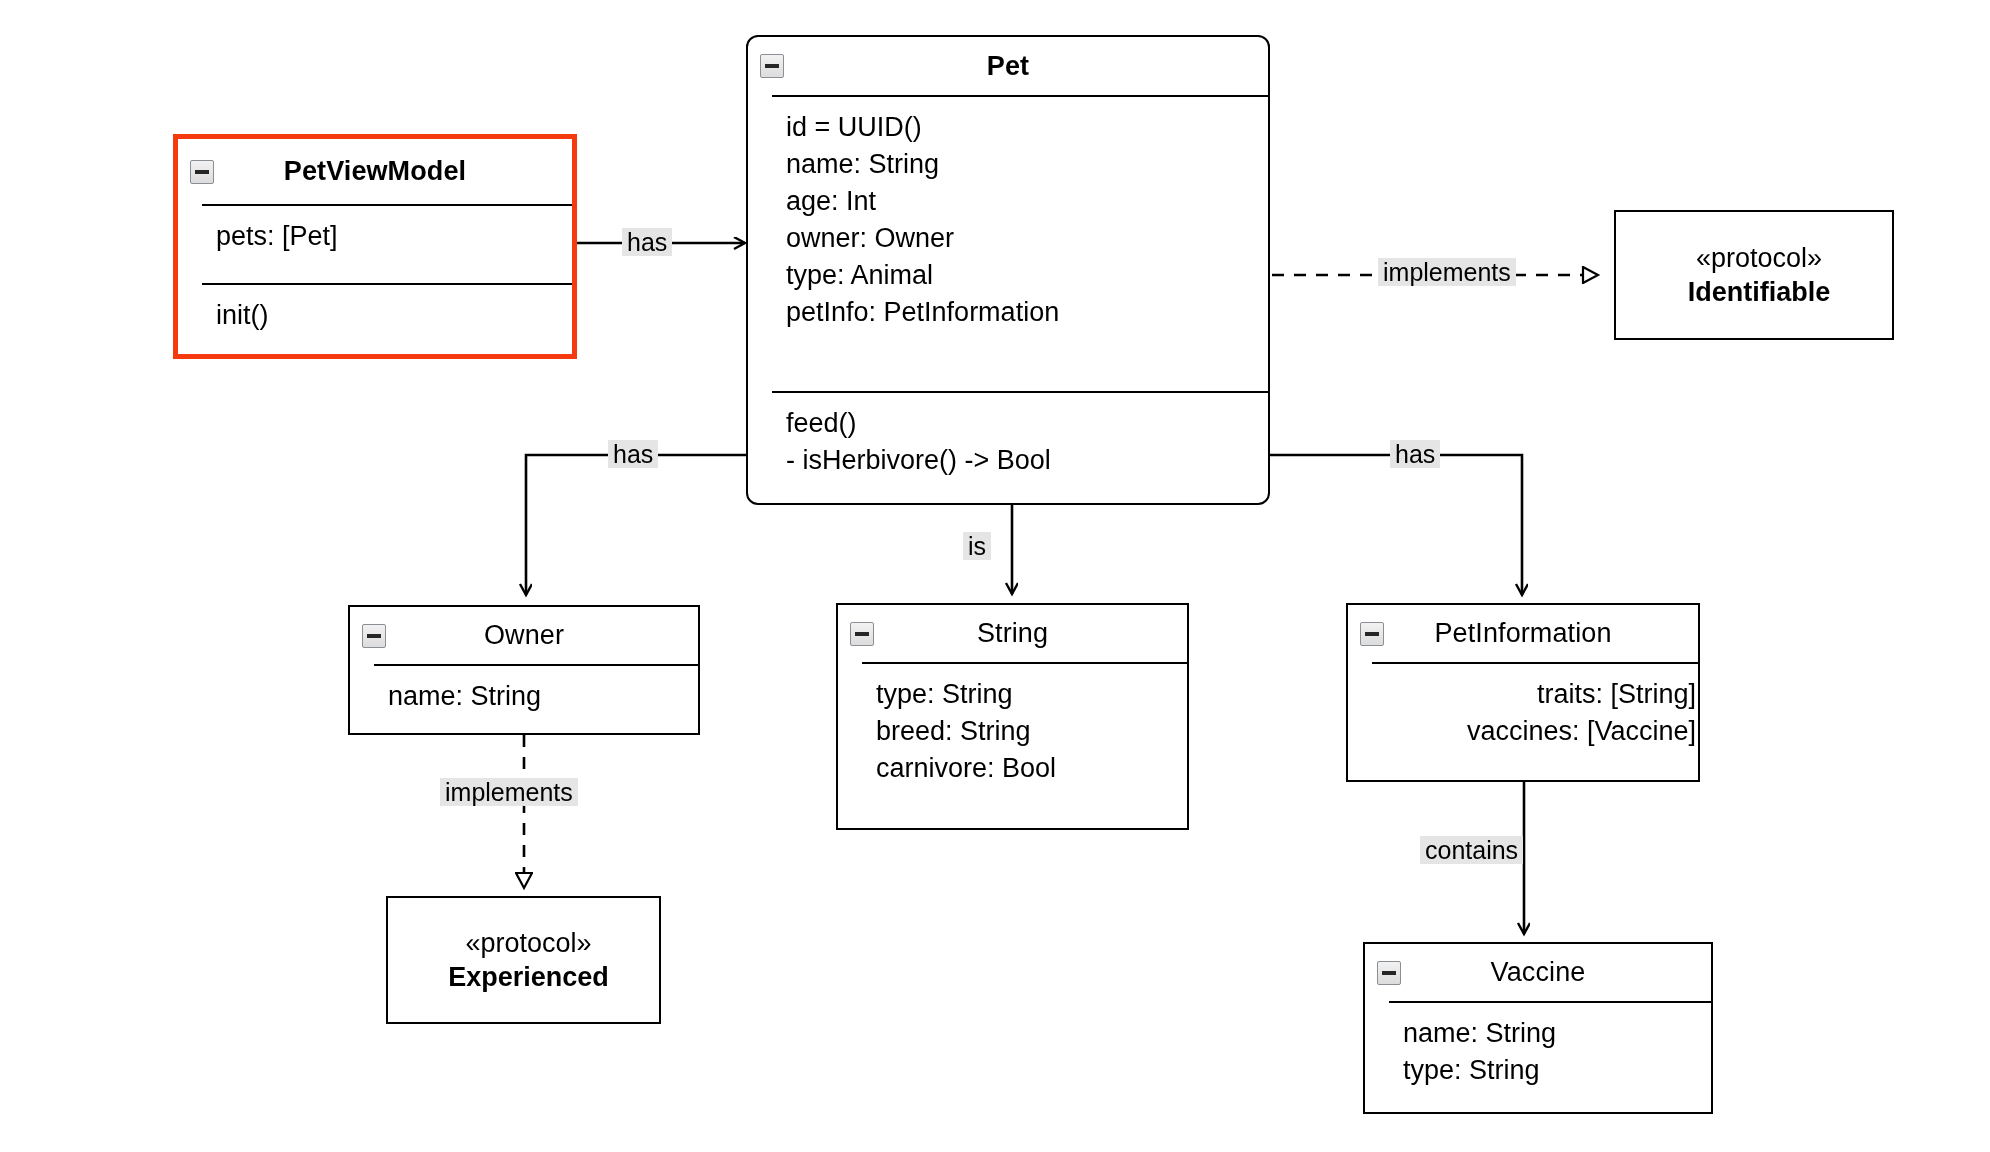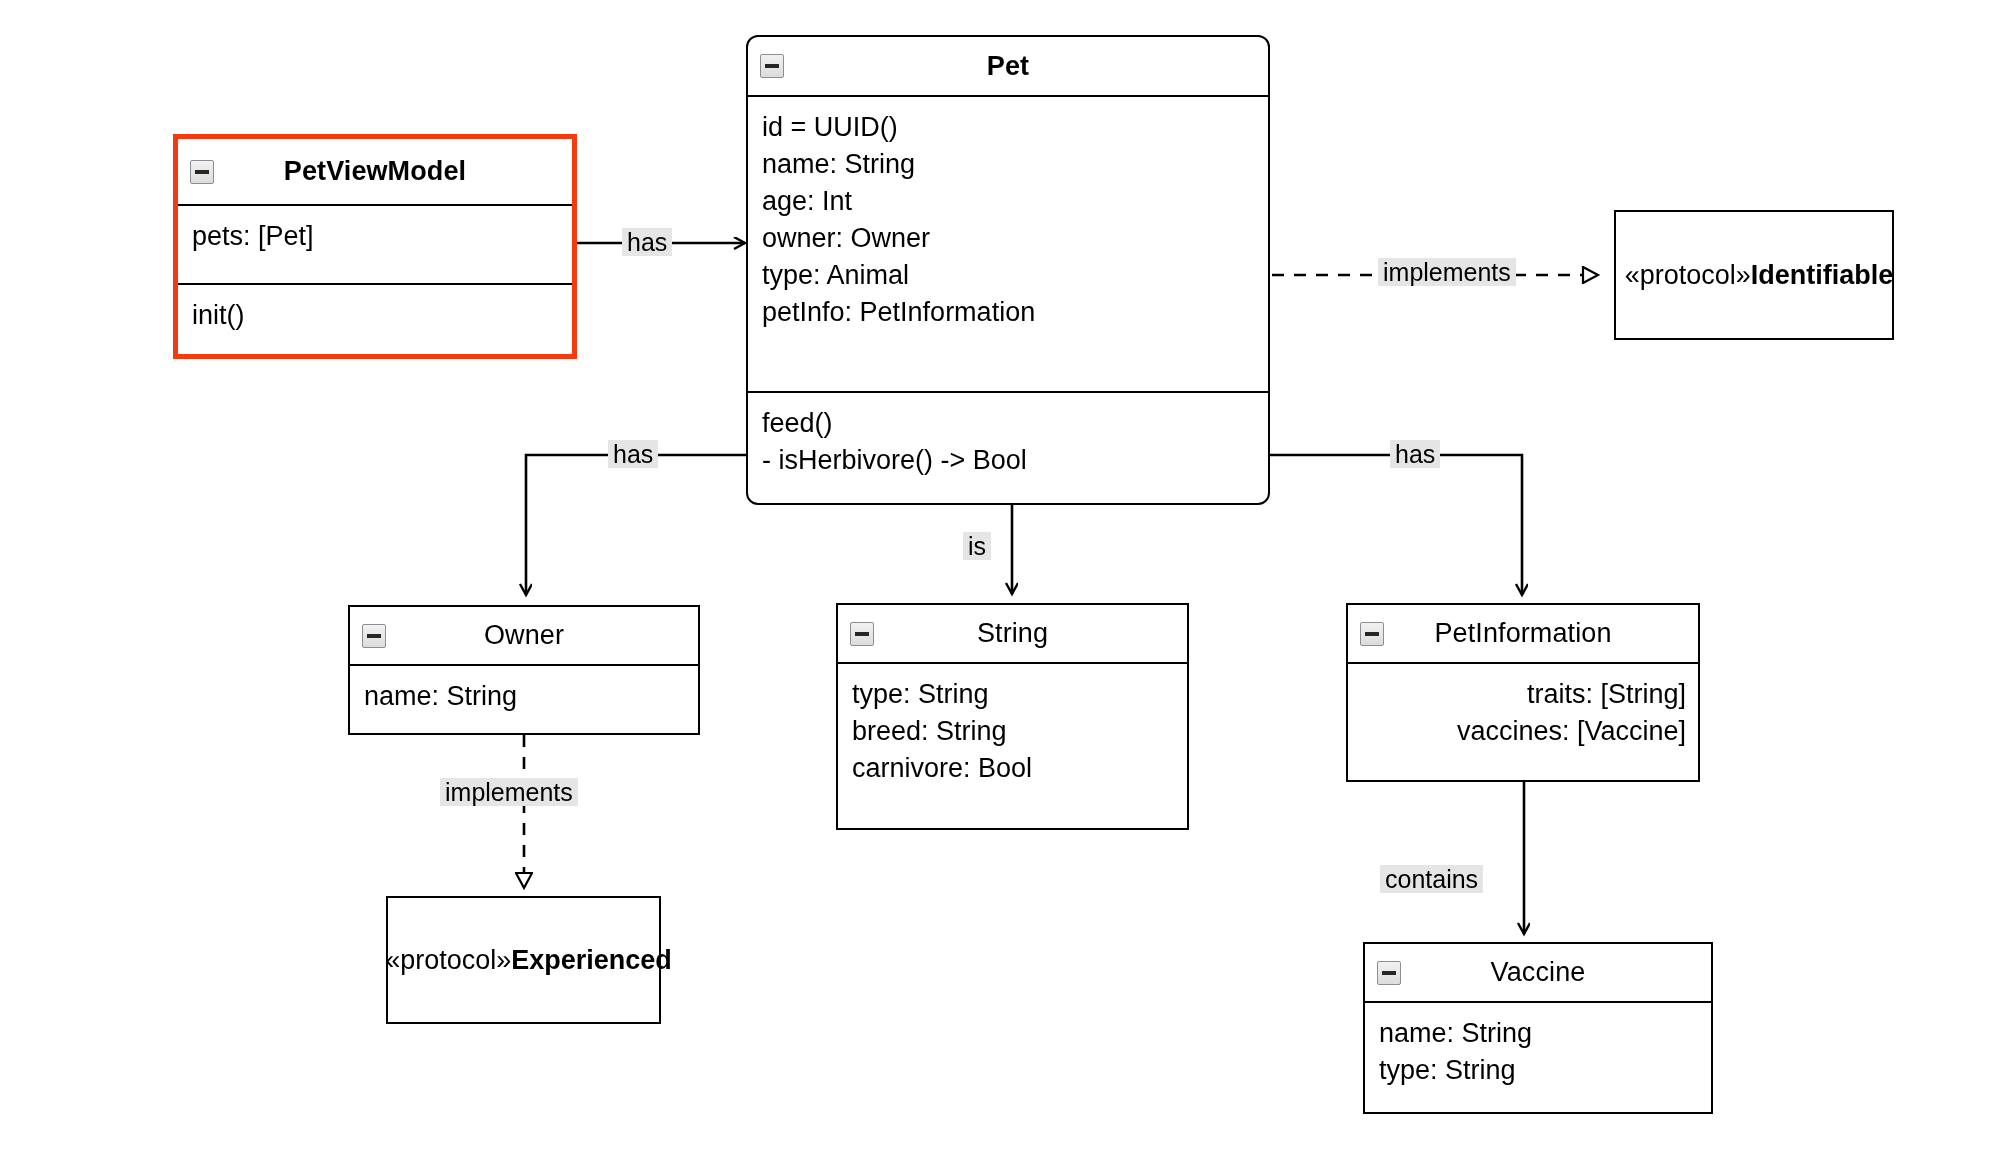--- a/index.html
+++ b/index.html
@@ -75,29 +75,31 @@
     content: "";
     position: absolute;
     left: 4px;
     right: 4px;
     top: 50%;
     margin-top: -2px;
     height: 4px;
     background: #262626;
   }
   .members {
-    padding: 12px 12px 10px 14px;
+    padding: 12px 2px 10px 14px;
+    margin-left: 24px;
   }
   .member-line {
     font-size: 27px;
     line-height: 37px;
     white-space: nowrap;
   }
   .protocol-body {
     display: flex;
+    flex-direction: column;
     align-items: center;
     justify-content: center;
     height: 100%;
     margin-left: 10px;
   }
   .stereotype {
     font-size: 27px;
     line-height: 34px;
   }
   .protocol-name {
@@ -171,21 +173,21 @@
   <div class="edge-label" style="left:1378px; top:258px;">implements</div>
 
   <div class="edge-label" style="left:608px; top:440px;">has</div>
 
   <div class="edge-label" style="left:963px; top:532px;">is</div>
 
   <div class="edge-label" style="left:1390px; top:440px;">has</div>
 
   <div class="edge-label" style="left:440px; top:778px;">implements</div>
 
-  <div class="edge-label" style="left:1380px; top:836px;margin-top:29px;">contains</div>
+  <div class="edge-label" style="left:1420px; top:836px;">contains</div>
 
   <div class="uml-box highlight" style="left:173px; top:134px; width:404px; height:225px;">
     <div class="compartment title-compartment" style="height:65px;">
       <span class="collapse-icon"></span>
       <span class="class-title bold">PetViewModel</span>
     </div>
     <div class="compartment members" style="height:79px;">
       <div class="member-line">pets: [Pet]</div>
     </div>
     <div class="compartment members" style="height:77px;">

